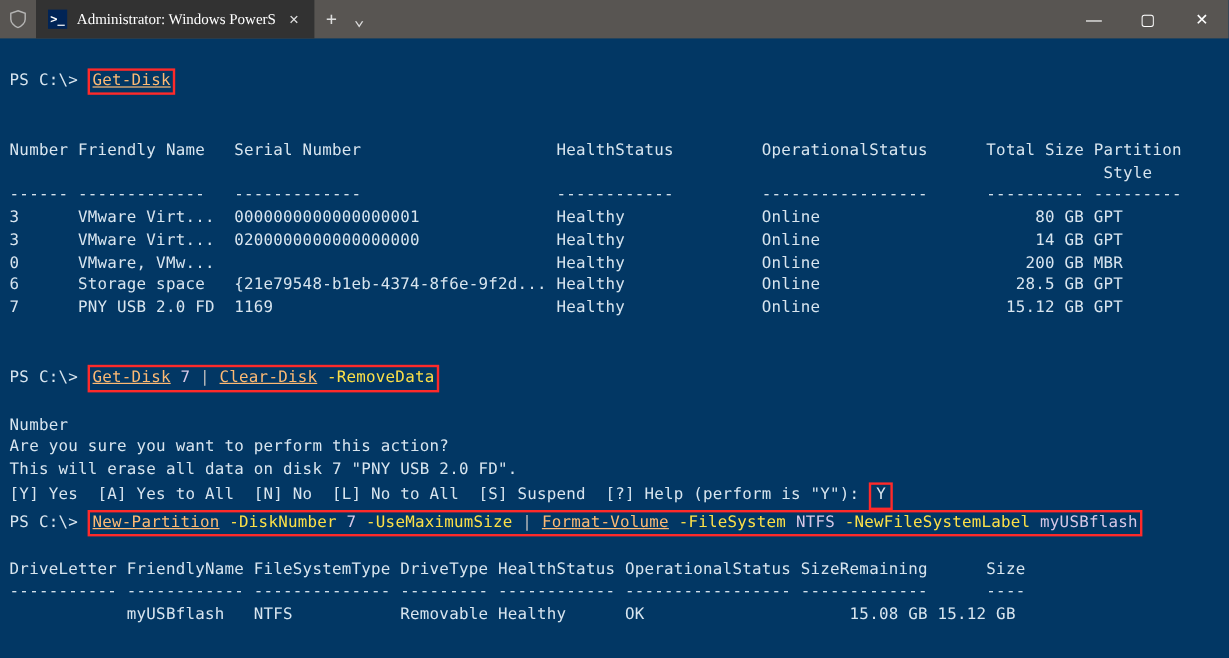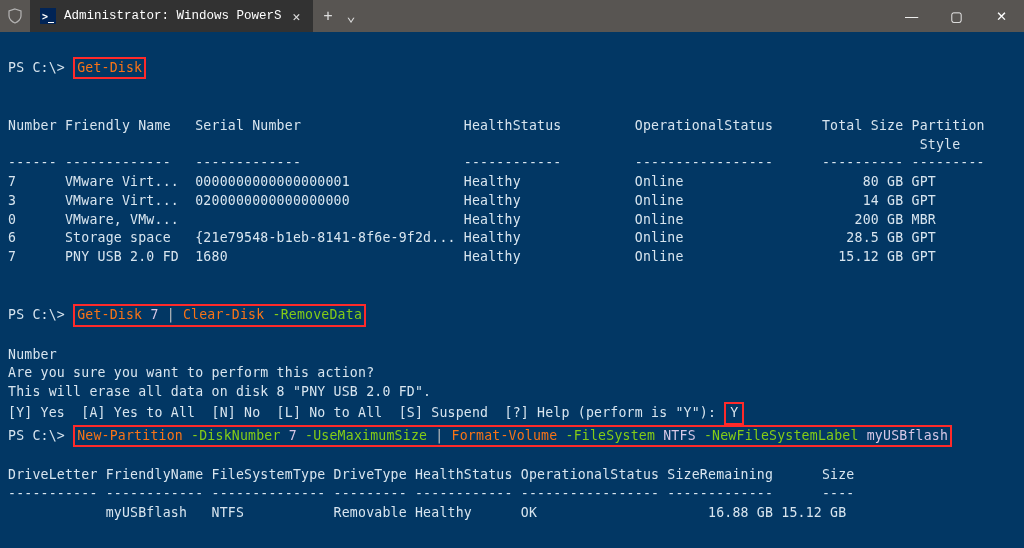--- a/index.html
+++ b/index.html
@@ -36,39 +36,39 @@
     min-width: 200px;
     gap: 8px;
     color: #fff;
   }
   .tab .icon {
     width: 16px; height: 16px;
     background: #012456;
     display: flex; align-items: center; justify-content: center;
     color: #fff; font-size: 10px; font-weight: bold;
   }
-  .tab .title { flex: 1; font-size: 12.5px; font-family: Liberation Mono, monospace; white-space: nowrap; overflow: hidden; }
+  .tab .title { flex: 1; font-size: 12.5px; font-family: Liberation Serif, serif; white-space: nowrap; overflow: hidden; }
   .tab .close { font-size: 13px; padding: 0 3px; opacity: 0.85;}
   .tabs-right { display: flex; align-items: center; gap: 14px; padding: 0 10px; color: #ddd; font-size: 15px;}
   .winbtns { position: absolute; right: 0; top: 0; display: flex; }
   .winbtn { width: 45px; height: 32px; display:flex; align-items:center; justify-content:center; color:#fff; font-family:"Segoe UI",sans-serif;}
   .terminal {
     padding: 6px 8px 8px 8px;
     white-space: pre;
     color: #d8e5ef;
     line-height: 1.42;
     letter-spacing: 0.2px;
   }
   .hl {
     border: 2px solid #ff2a2a;
     padding: 0 2px;
     display: inline-block;
   }
-  .cmd { color: #f97316; }
-  .param { color: #84cc16; }
+  .cmd { color: #fdba74; text-decoration: underline; }
+  .param { color: #fde047; }
   .arg { color: #d6c7e6; }
   .pipe { color: #bfbfbf; }
   .smallhl { border: 2px solid #ff2a2a; padding: 0 4px; display:inline-block; }
 </style>
 </head>
 <body>
 
 <div class="titlebar">
   <div class="shield">
     <svg width="16" height="16" viewBox="0 0 16 16">
@@ -91,34 +91,34 @@
   </div>
 </div>
 
 <div class="terminal">
 <span>PS C:\&gt;</span> <span class="hl"><span class="cmd">Get-Disk</span></span>
 
 
 <span>Number Friendly Name   Serial Number                    HealthStatus         OperationalStatus      Total Size Partition
                                                                                                                 Style</span>
 <span>------ -------------   -------------                    ------------         -----------------      ---------- ---------</span>
-<span>7      VMware Virt...  0000000000000000001              Healthy              Online                      80 GB GPT</span>
+<span>3      VMware Virt...  0000000000000000001              Healthy              Online                      80 GB GPT</span>
 <span>3      VMware Virt...  0200000000000000000              Healthy              Online                      14 GB GPT</span>
 <span>0      VMware, VMw...                                   Healthy              Online                     200 GB MBR</span>
-<span>6      Storage space   {21e79548-b1eb-8141-8f6e-9f2d... Healthy              Online                    28.5 GB GPT</span>
-<span>7      PNY USB 2.0 FD  1680                             Healthy              Online                   15.12 GB GPT</span>
+<span>6      Storage space   {21e79548-b1eb-4374-8f6e-9f2d... Healthy              Online                    28.5 GB GPT</span>
+<span>7      PNY USB 2.0 FD  1169                             Healthy              Online                   15.12 GB GPT</span>
 
 
 <span>PS C:\&gt;</span> <span class="hl"><span class="cmd">Get-Disk</span> <span class="arg">7</span> <span class="pipe">|</span> <span class="cmd">Clear-Disk</span> <span class="param">-RemoveData</span></span>
 
 <span>Number</span>
 <span>Are you sure you want to perform this action?</span>
-<span>This will erase all data on disk 8 "PNY USB 2.0 FD".</span>
+<span>This will erase all data on disk 7 "PNY USB 2.0 FD".</span>
 <span>[Y] Yes  [A] Yes to All  [N] No  [L] No to All  [S] Suspend  [?] Help (perform is "Y"):</span> <span class="smallhl">Y</span>
 <span>PS C:\&gt;</span> <span class="hl"><span class="cmd">New-Partition</span> <span class="param">-DiskNumber</span> <span class="arg">7</span> <span class="param">-UseMaximumSize</span> <span class="pipe">|</span> <span class="cmd">Format-Volume</span> <span class="param">-FileSystem</span> <span class="arg">NTFS</span> <span class="param">-NewFileSystemLabel</span> <span class="arg">myUSBflash</span></span>
 
 <span>DriveLetter FriendlyName FileSystemType DriveType HealthStatus OperationalStatus SizeRemaining      Size</span>
 <span>----------- ------------ -------------- --------- ------------ ----------------- -------------      ----</span>
-<span>            myUSBflash   NTFS           Removable Healthy      OK                     16.88 GB 15.12 GB</span>
+<span>            myUSBflash   NTFS           Removable Healthy      OK                     15.08 GB 15.12 GB</span>
 
 
  
 </div>
 
 </body></html>

